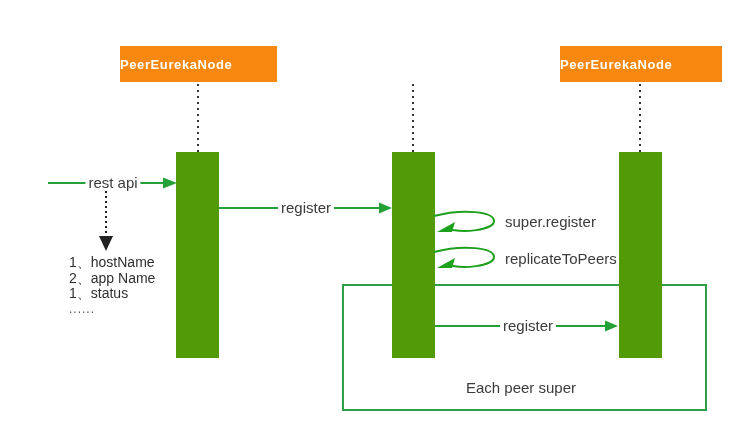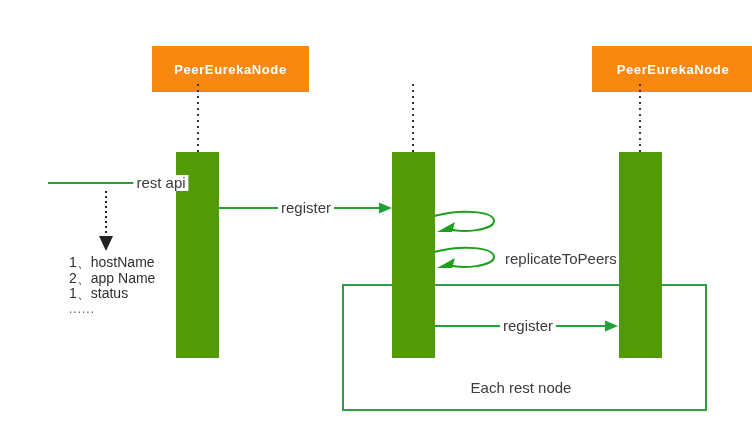--- a/index.html
+++ b/index.html
@@ -3,26 +3,25 @@
 <meta charset="utf-8">
 <style>
   html, body { margin: 0; padding: 0; background: #ffffff; }
   body {
     width: 752px; height: 440px; position: relative; overflow: hidden;
     font-family: "Liberation Sans", sans-serif; color: #3b3b3b;
   }
   .canvas { position: absolute; left: 0; top: 0; width: 752px; height: 440px; }
 
   .actor-box {
-    position: absolute; top: 46px; height: 46px;
+    position: absolute; top: 46px; height: 36px;
     background: #f8880f; color: #ffffff;
     font-size: 13px; font-weight: bold; letter-spacing: 0.6px;
-    display: flex; align-items: center; justify-content: center;
+    display: flex; align-items: center; 
     z-index: 2;
-    margin-left: 32px;
   }
   .actor-1 { left: 120px; width: 157px; }
   .actor-2 { left: 298px; width: 240px; }
   .actor-3 { left: 560px; width: 162px; }
 
   .activation-bar {
     position: absolute; top: 152px; width: 43px; height: 206px;
     background: #529a08; z-index: 3;
   }
   .bar-1 { left: 176px; }
@@ -93,25 +92,26 @@
     <path d="M 434 216 C 464 208 494 212 494 221 C 494 230 462 234 446 228" stroke="#1da11d" stroke-width="2" fill="none"></path>
     <polygon points="437,232 455,222 452,232" fill="#1da11d"></polygon>
 
     <path d="M 434 252 C 464 244 494 248 494 257 C 494 266 462 270 446 264" stroke="#1da11d" stroke-width="2" fill="none"></path>
     <polygon points="437,268 455,258 452,268" fill="#1da11d"></polygon>
 
     <line x1="435" y1="326" x2="606" y2="326" stroke="#23a036" stroke-width="2"></line>
     <polygon points="605,320.5 605,331.5 618,326" fill="#23a036"></polygon>
   </svg>
 
-  <div class="msg-label" style="left:113px; top:183px;margin-left:48px;">rest api</div>
+  <div class="msg-label" style="left:113px; top:183px;">rest api</div>
   <div class="msg-label" style="left:306px; top:208px;">register</div>
+  <div class="loop-label" style="left:505px; top:222px;">super.register</div>
   <div class="loop-label" style="left:505px; top:259px;">replicateToPeers</div>
   <div class="msg-label" style="left:528px; top:326px;">register</div>
-  <div class="frame-label">Each rest node</div>
+  <div class="frame-label">Each peer super</div>
 
   <div class="note-list">
     <span class="note-item">1、hostName</span>
     <span class="note-item">2、app Name</span>
     <span class="note-item">1、status</span>
     <span class="note-ellipsis">......</span>
   </div>
 
 </div>
 

